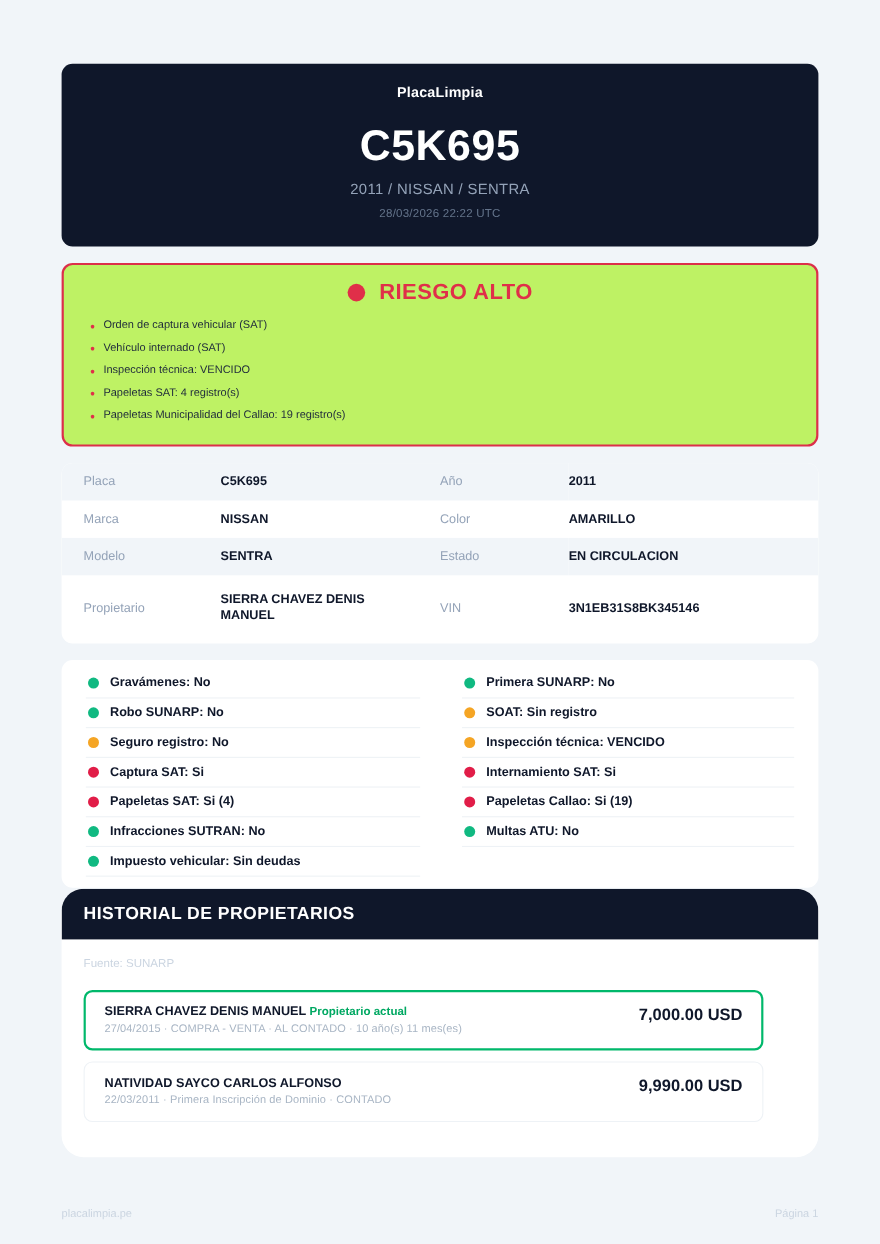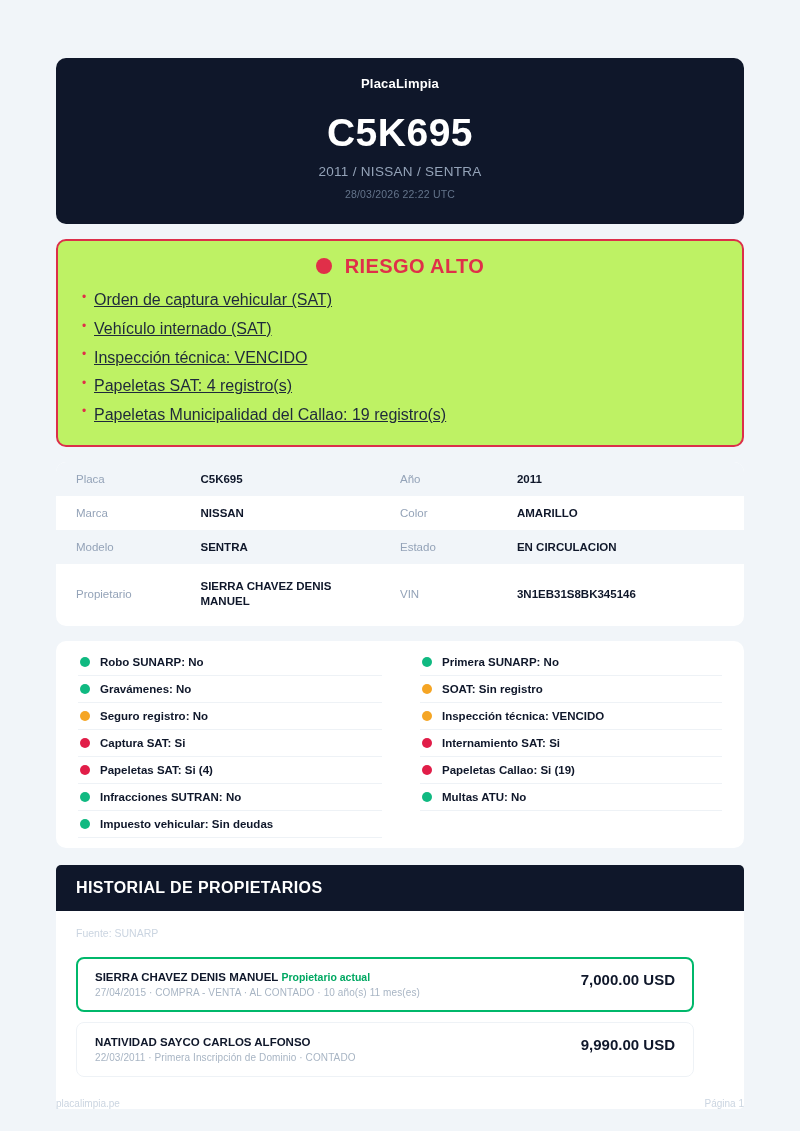--- a/index.html
+++ b/index.html
@@ -82,26 +82,25 @@
   .risk-dot {
     width: 16px;
     height: 16px;
     border-radius: 50%;
     background: #e02f49;
     display: inline-block;
     flex: 0 0 auto;
   }
   .risk-list { list-style: none; }
   .risk-list li {
-    font-size: 16px;
+    font-size: 10px;
     color: #1e293b;
     padding: 3.5px 0 3.5px 14px;
     position: relative;
     line-height: 1.35;
-    text-decoration: underline;
   }
   .risk-list li::before {
     content: "•";
     position: absolute;
     left: 2px;
     top: 3px;
     color: #e02f49;
     font-size: 12px;
   }
 
@@ -175,22 +174,22 @@
     border-radius: 50%;
     flex: 0 0 auto;
   }
   .sdot.green { background: #10b981; }
   .sdot.amber { background: #f5a524; }
   .sdot.red   { background: #e11d48; }
 
   
   .history-card {
     background: #ffffff;
-    border-radius: 5px;
-    margin-top: 17px;
+    border-radius: 20px;
+    margin-top: 1px;
     overflow: hidden;
   }
   .history-header {
     background: #0f172a;
     color: #ffffff;
     padding: 14px 20px;
     font-size: 16px;
     font-weight: bold;
     letter-spacing: 0.4px;
   }
@@ -306,25 +305,25 @@
             <td class="value2">3N1EB31S8BK345146</td>
           </tr>
         </tbody>
     </table>
   </div>
 
   <div class="status-card">
     <div class="status-col left" id="status-left">
         <div class="status-item">
           <span class="sdot green"></span>
+          <span>Gravámenes: No</span>
+        </div>
+        <div class="status-item">
+          <span class="sdot green"></span>
           <span>Robo SUNARP: No</span>
-        </div>
-        <div class="status-item">
-          <span class="sdot green"></span>
-          <span>Gravámenes: No</span>
         </div>
         <div class="status-item">
           <span class="sdot amber"></span>
           <span>Seguro registro: No</span>
         </div>
         <div class="status-item">
           <span class="sdot red"></span>
           <span>Captura SAT: Si</span>
         </div>
         <div class="status-item">

